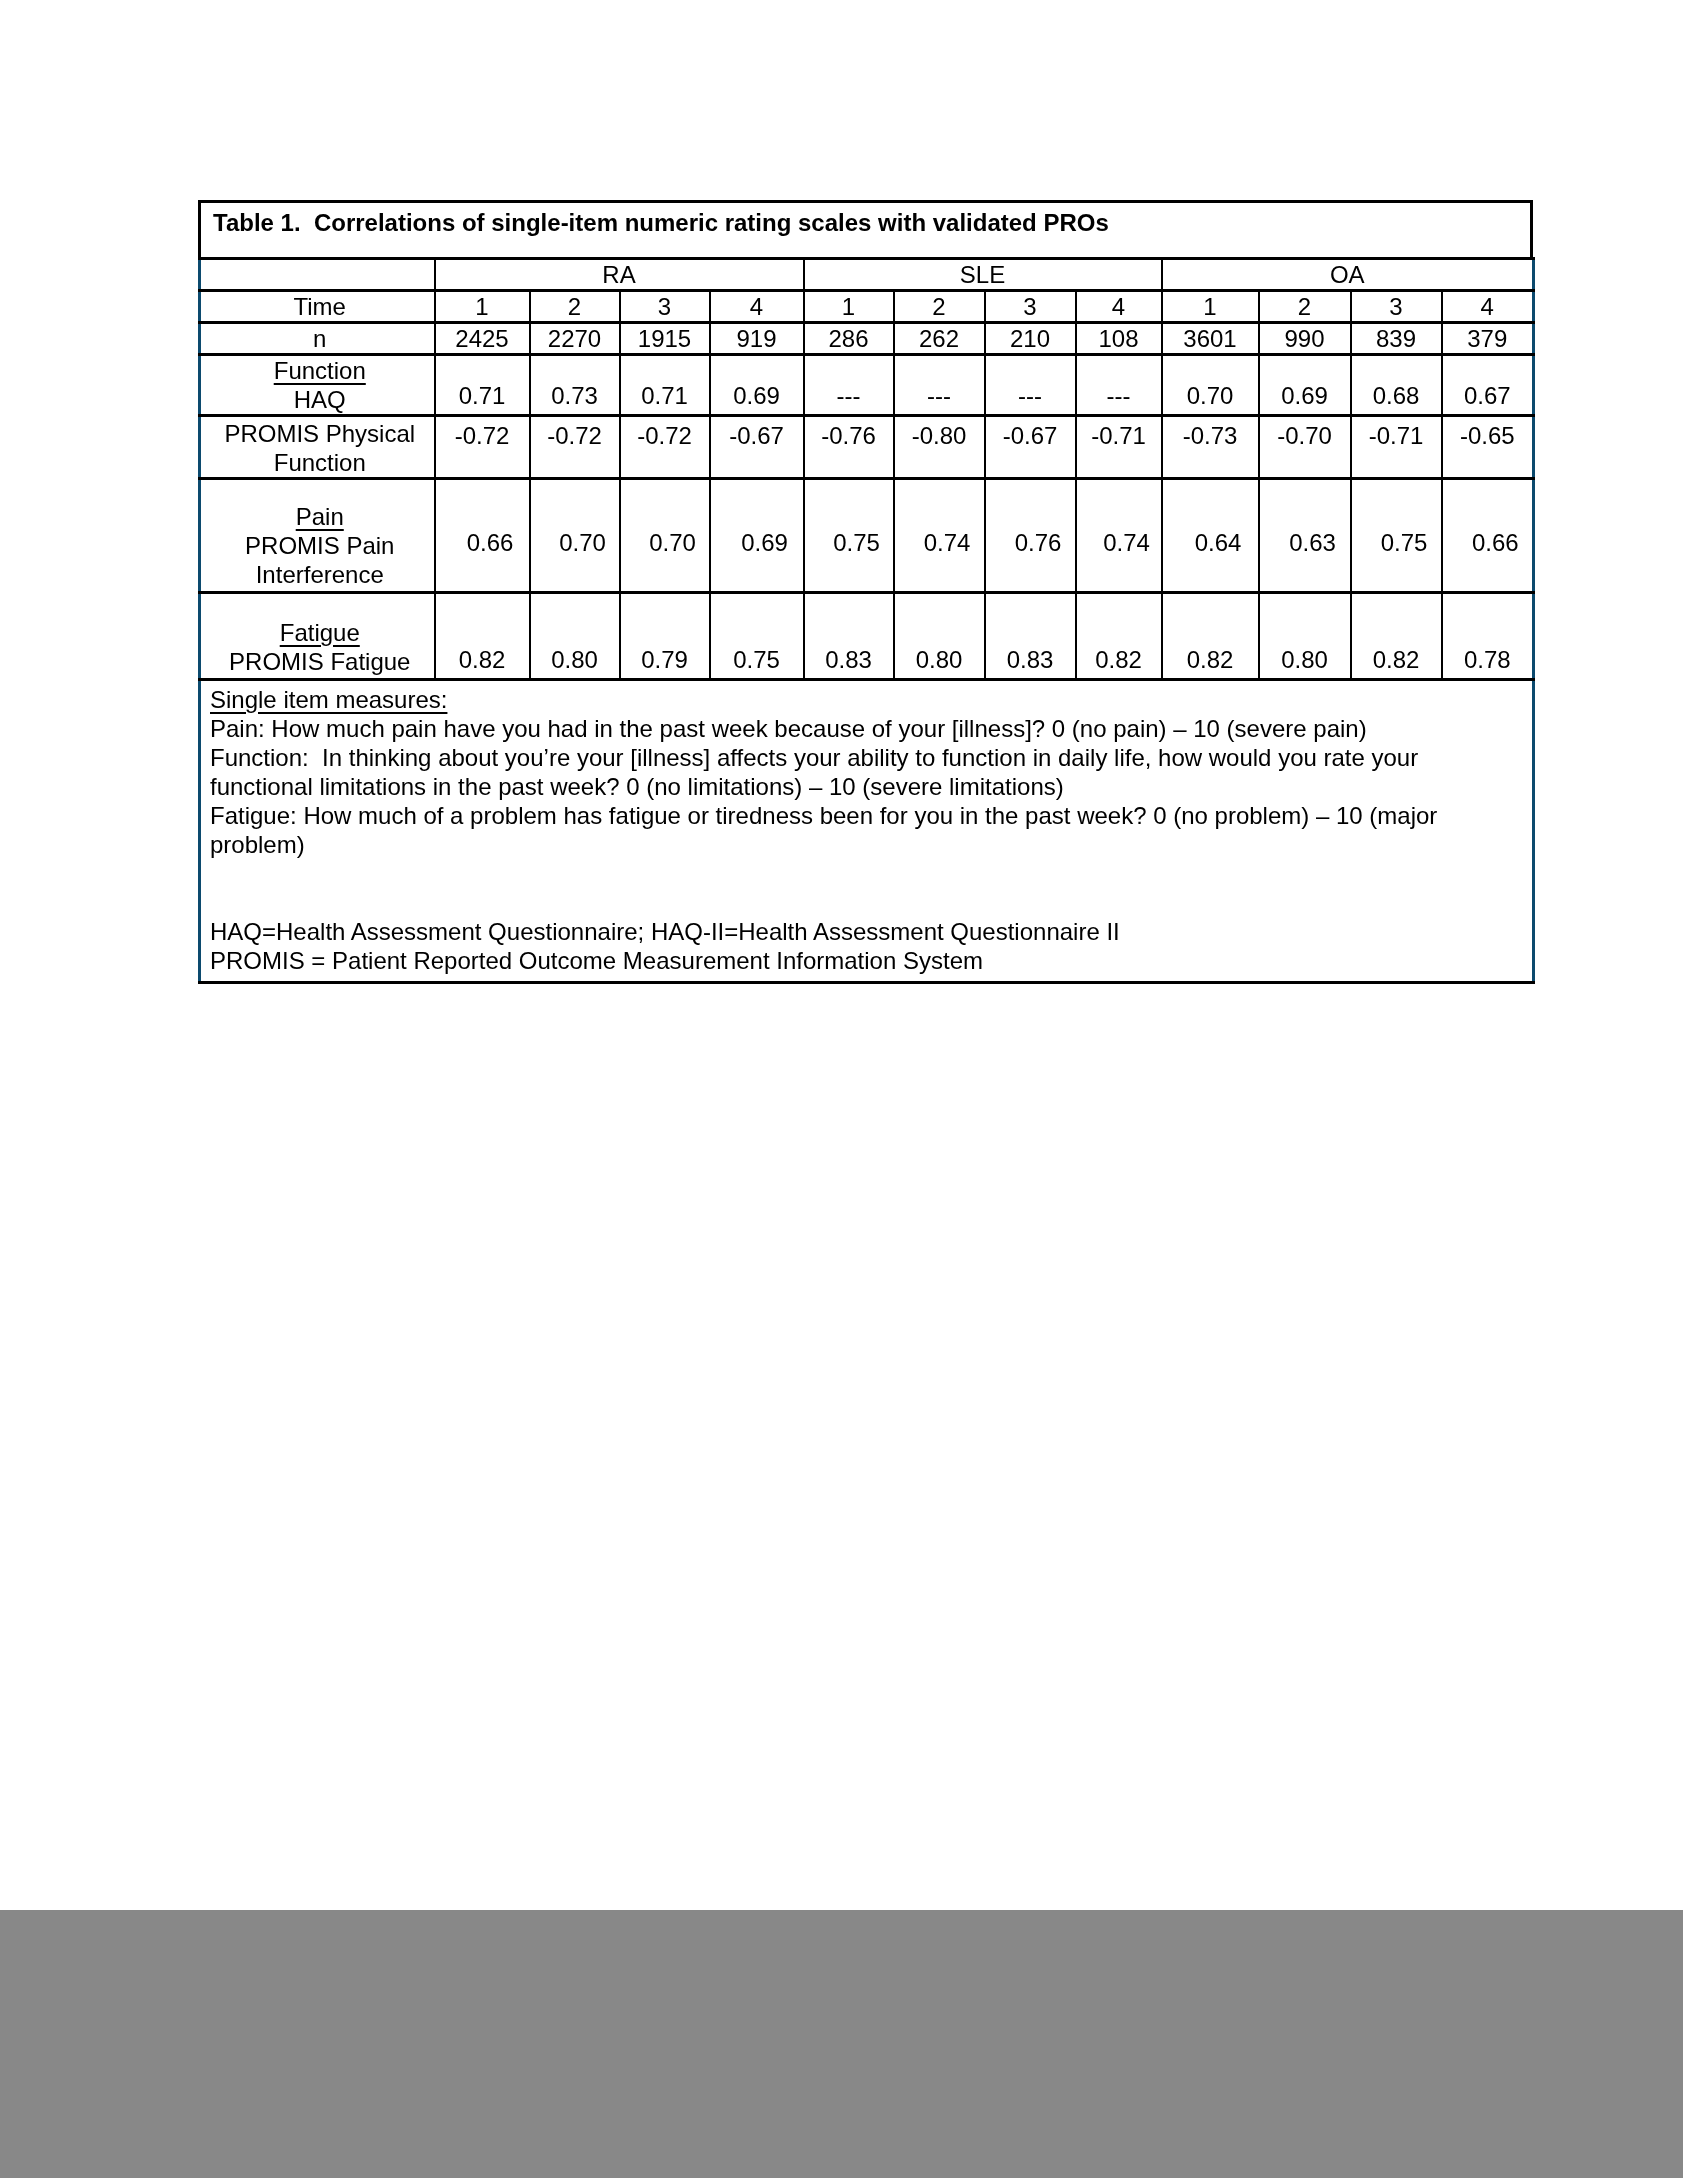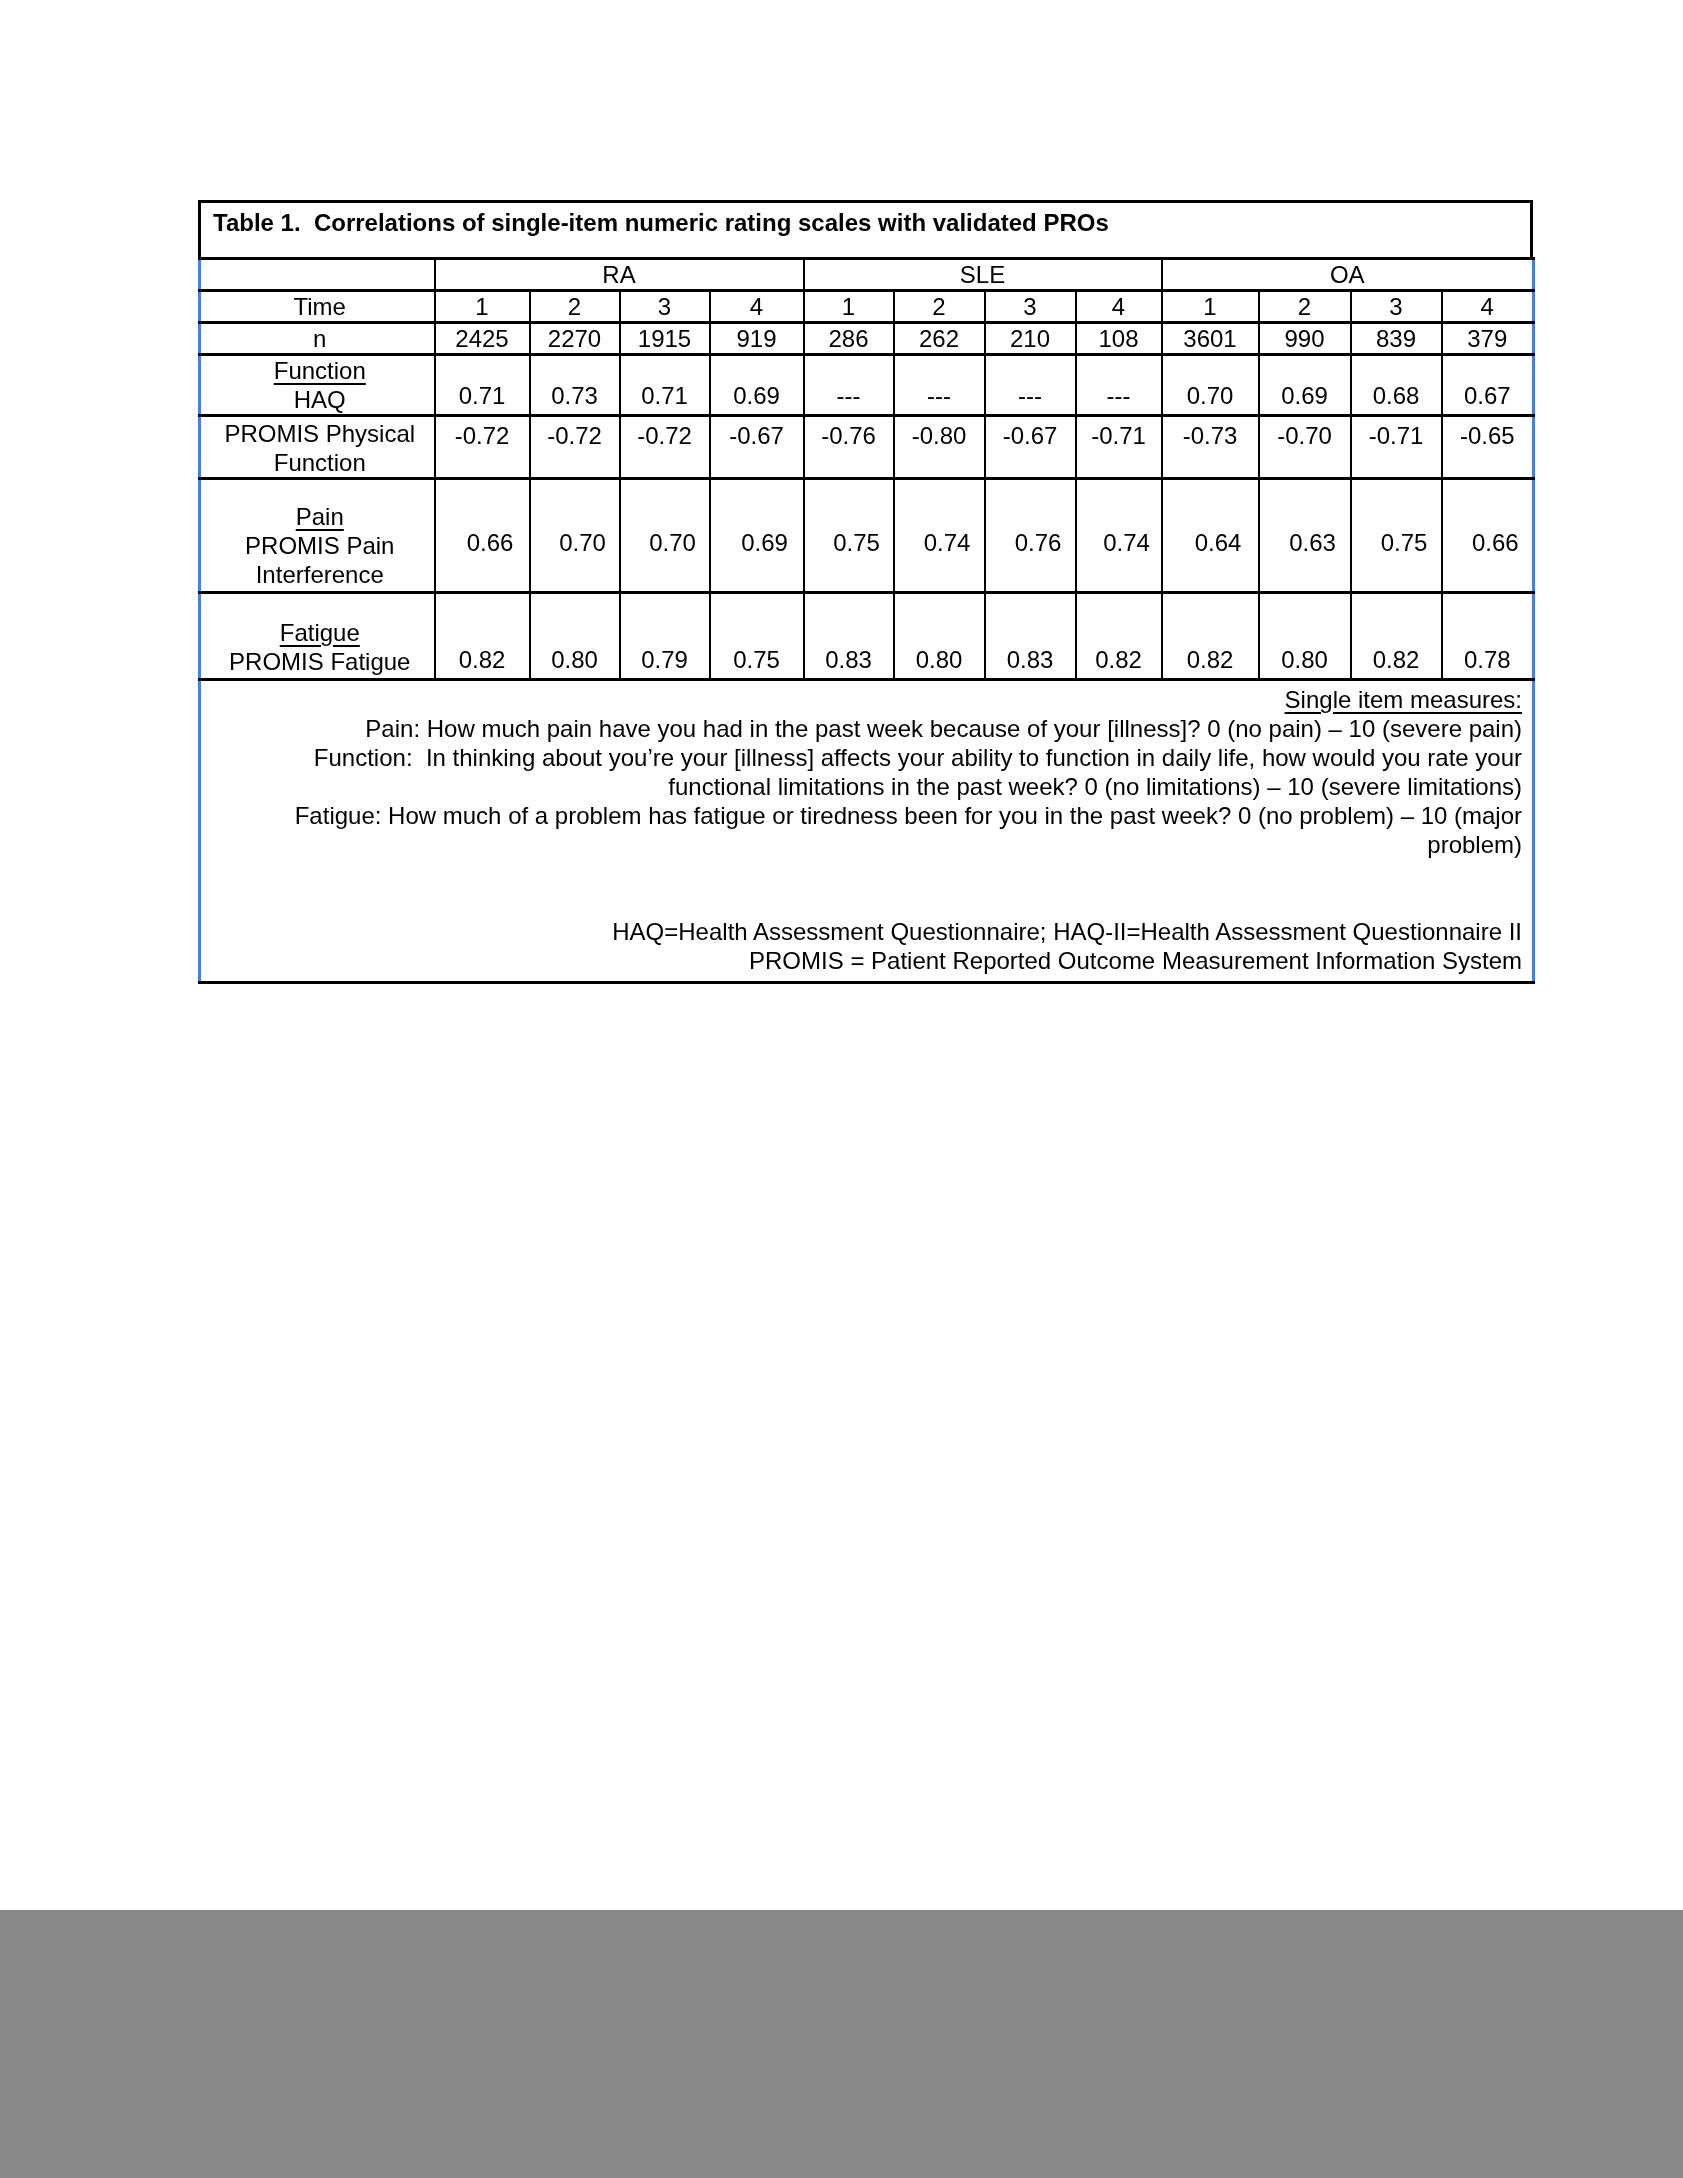--- a/index.html
+++ b/index.html
@@ -36,21 +36,21 @@
     width: 1335px;
     font-size: 24px;
   }
   table.corr td {
     border: 2px solid #000;
     border-top-width: 3px;
     border-bottom-width: 3px;
     overflow: hidden;
     line-height: 29px;
   }
-  table.corr { border: 3px solid #3b82f6; }
+  table.corr { border: 3px solid #0c4a6e; }
   td.gs { border-left-width: 5px; }
   td.c { text-align: center; vertical-align: middle; padding: 0; }
   td.label {
     text-align: center;
     vertical-align: middle;
     padding: 0 4px 0 9px;
   }
   td.label div { line-height: 29px; }
   .u { text-decoration: underline; text-decoration-thickness: 2px; text-underline-offset: 4px; }
   tr.r-group  { height: 30px; }
@@ -70,21 +70,20 @@
     vertical-align: top;
     text-align: left;
     padding: 4px 10px 6px 9px;
     border-top-width: 4px;
   }
   .fline {
     font-size: 24px;
     line-height: 29px;
     min-height: 29px;
     white-space: pre-wrap;
-    text-align: right;
   }
 </style>
 </head>
 <body>
 
 <div class="page">
   <div class="content">
 
     <div class="title-box">
       <div class="title">Table 1.  Correlations of single-item numeric rating scales with validated PROs</div>

